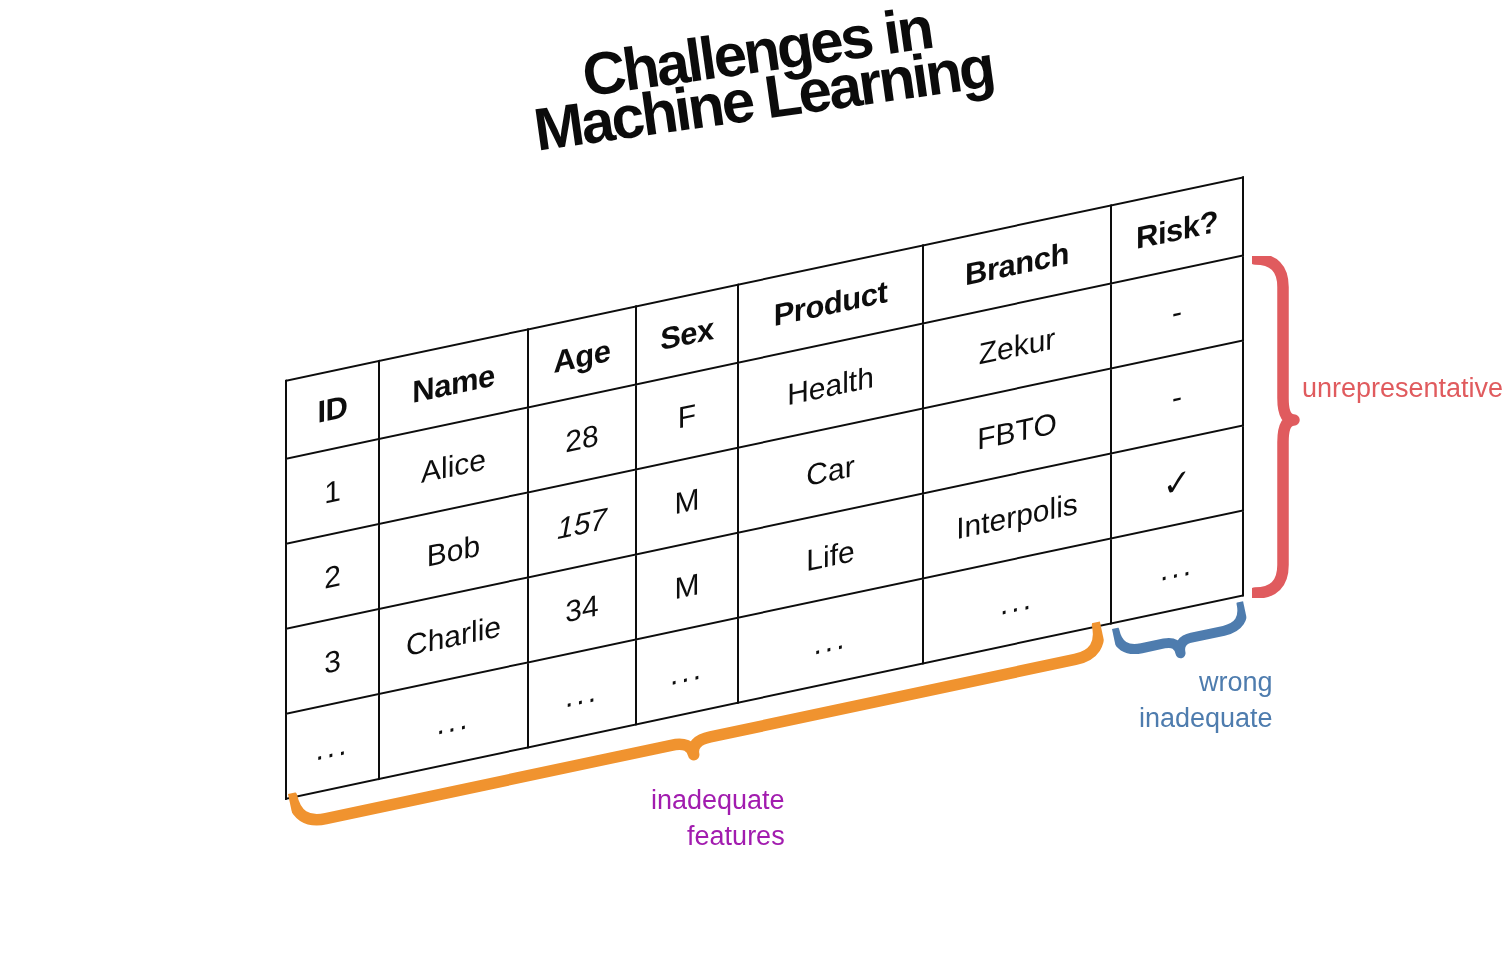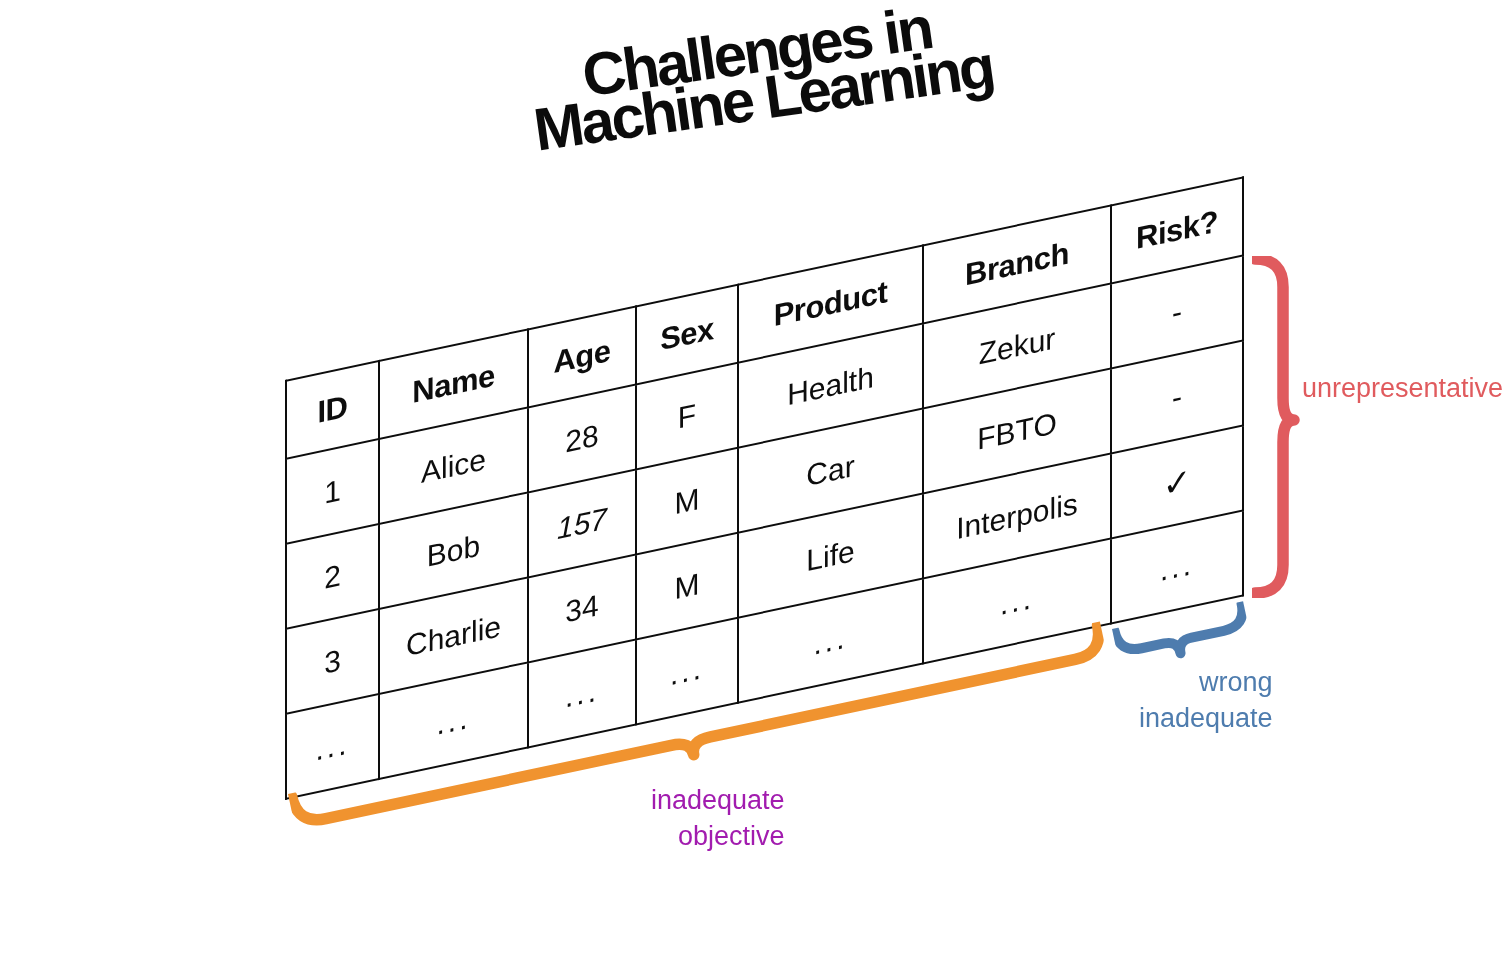--- a/index.html
+++ b/index.html
@@ -186,16 +186,16 @@
 
   <div class="anno-label label-red">
     <div>unrepresentative</div>
   </div>
   <div class="anno-label label-blue">
     <div>wrong</div>
     <div>inadequate</div>
   </div>
   <div class="anno-label label-orange">
     <div>inadequate</div>
-    <div>objective</div>
+    <div>features</div>
   </div>
 
 </div>
 
 </body></html>

